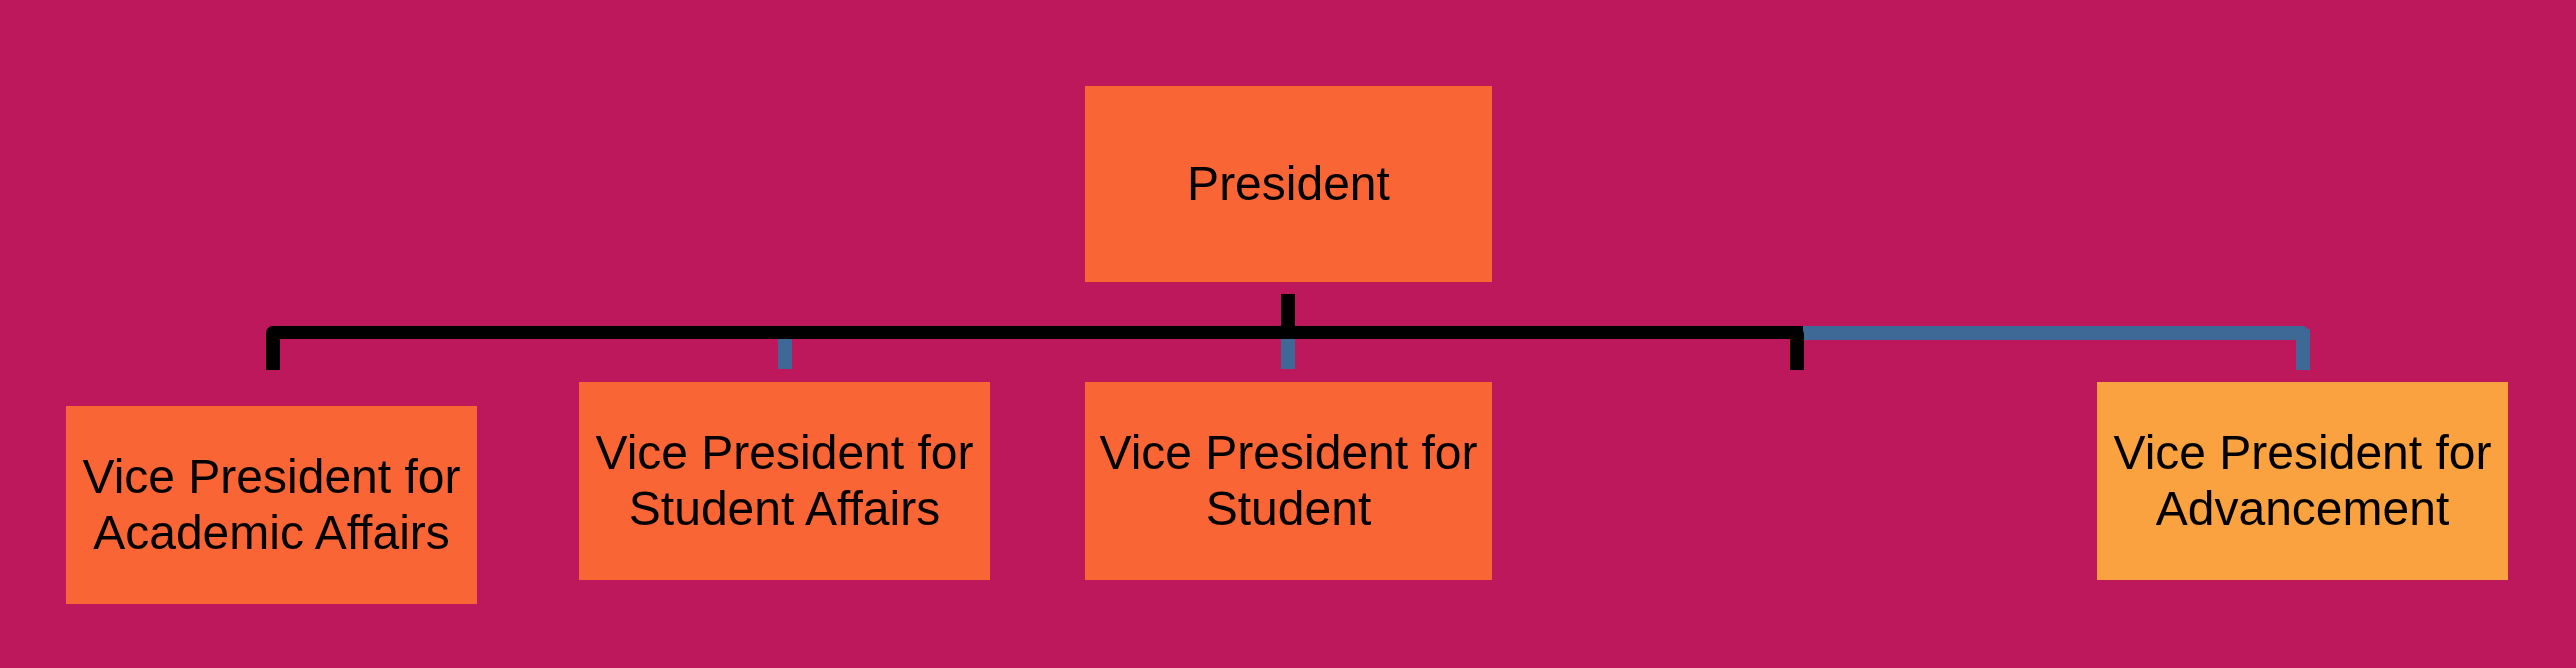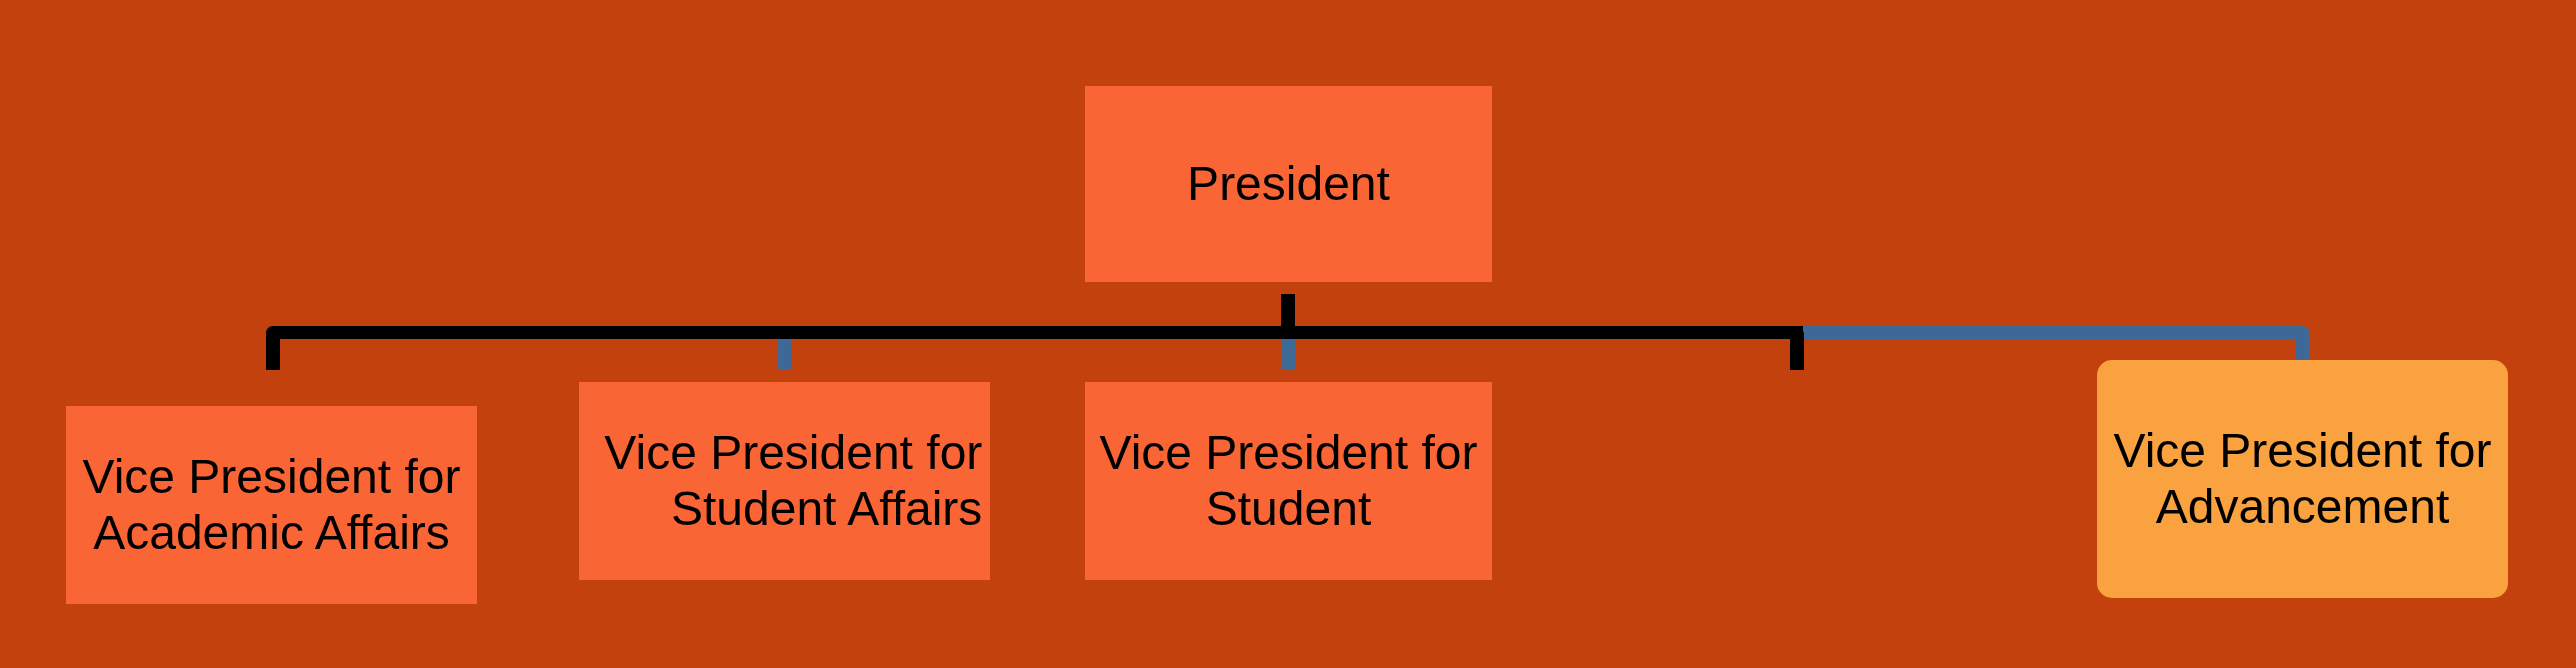--- a/index.html
+++ b/index.html
@@ -24,56 +24,56 @@
     line-height: 1.16;
     padding: 0 7.7px;
     box-sizing: border-box;
   }
 
   .node-root     { left: 1085px; top:  86px; width: 407px; height: 196px; }
   .node-child-1  { left:   66px; top: 382px; width: 411px; height: 198px; margin-top: 24px; }
   .node-child-2  { left:  579px; top: 382px; width: 411px; height: 198px; }
   .node-child-3  { left: 1085px; top: 382px; width: 407px; height: 198px; }
   .node-child-4  { left: 1588px; top: 382px; width: 411px; height: 198px; }
-  .node-child-5  { left: 2097px; top: 360px; width: 411px; height: 238px; border-radius: 15px; }
+  .node-child-5  { left: 2097px; top: 382px; width: 411px; height: 198px; }
 
   .line { position: absolute; }
 
   
   .blue-h            { left: 1803px; top: 326px; width: 506px; height: 13.6px; border-top-right-radius: 6.8px; }
   .blue-stub-right   { left: 2296px; top: 329px; width:  13.6px; height: 41px; }
   .blue-stub-child2  { left:  778px; top: 337px; width:  13.6px; height: 32px; }
   .blue-stub-child3  { left: 1281px; top: 337px; width:  13.6px; height: 32px; }
 
   
   .black-h           { left:  266px; top: 326px; width: 1537px; height: 12.6px; border-top-left-radius: 6.8px; }
   .black-stub-left   { left:  266px; top: 329px; width:  13.6px; height: 41px; border-top-left-radius: 4.8px; }
   .black-stub-right  { left: 1790px; top: 329px; width:  13.6px; height: 41px; border-top-right-radius: 4.8px; }
   .black-stub-root   { left: 1281px; top: 294px; width:  13.6px; height: 45px; }
 </style>
 </head>
 <body>
 
-<div class="canvas" style="background-color: #c2410c;">
+<div class="canvas" style="background-color: #be185d;">
 
   <div class="line blue-h" style="background-color: rgb(62, 104, 150);"></div>
   <div class="line blue-stub-right" style="background-color: rgb(62, 104, 150);"></div>
   <div class="line blue-stub-child2" style="background-color: rgb(62, 104, 150);"></div>
   <div class="line blue-stub-child3" style="background-color: rgb(62, 104, 150);"></div>
 
   <div class="line black-h" style="background-color: rgb(0, 0, 0);"></div>
   <div class="line black-stub-left" style="background-color: rgb(0, 0, 0);"></div>
   <div class="line black-stub-right" style="background-color: rgb(0, 0, 0);"></div>
   <div class="line black-stub-root" style="background-color: rgb(0, 0, 0);"></div>
 
   <div class="node node-root" style="background-color: rgb(250, 101, 54);">President</div>
 
   <div class="node node-child-1" style="background-color: rgb(250, 101, 54);">Vice President for Academic Affairs</div>
 
-  <div class="node node-child-2" style="background-color: rgb(250, 101, 54); text-align: right;">Vice President for Student Affairs</div>
+  <div class="node node-child-2" style="background-color: rgb(250, 101, 54);">Vice President for Student Affairs</div>
 
   <div class="node node-child-3" style="background-color: rgb(250, 101, 54);">Vice President for Student</div>
 
 
   <div class="node node-child-5" style="background-color: rgb(249, 162, 63);">Vice President for Advancement</div>
 
 </div>
 
 
 </body></html>

